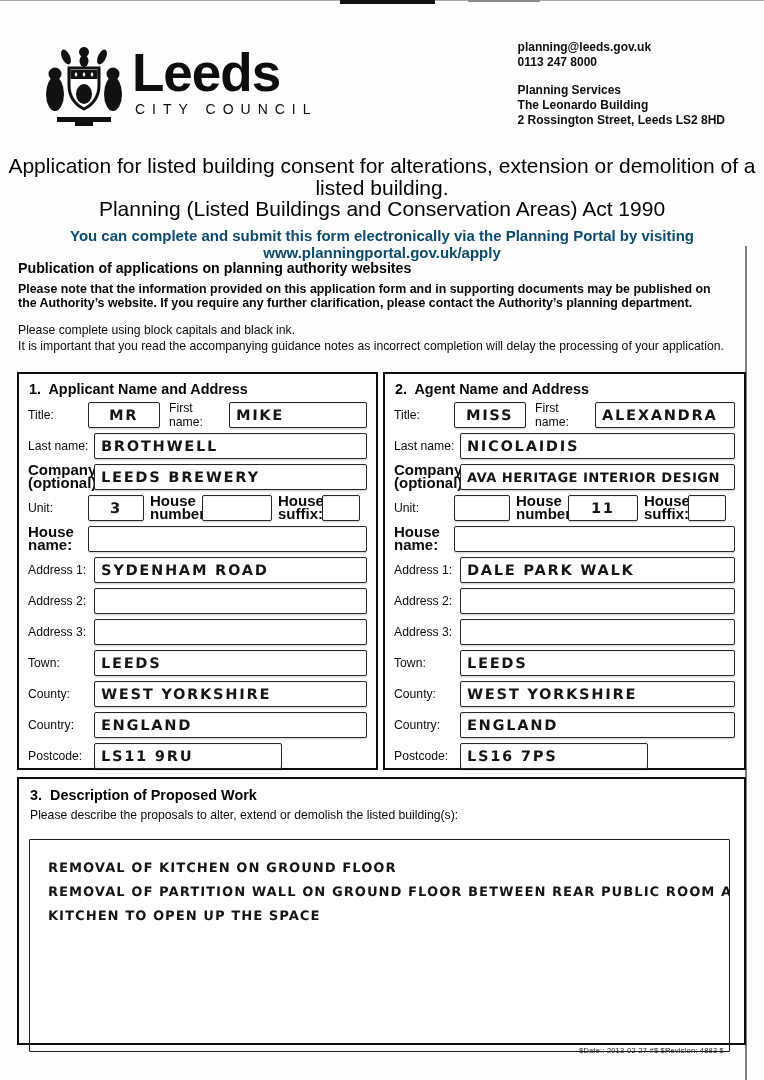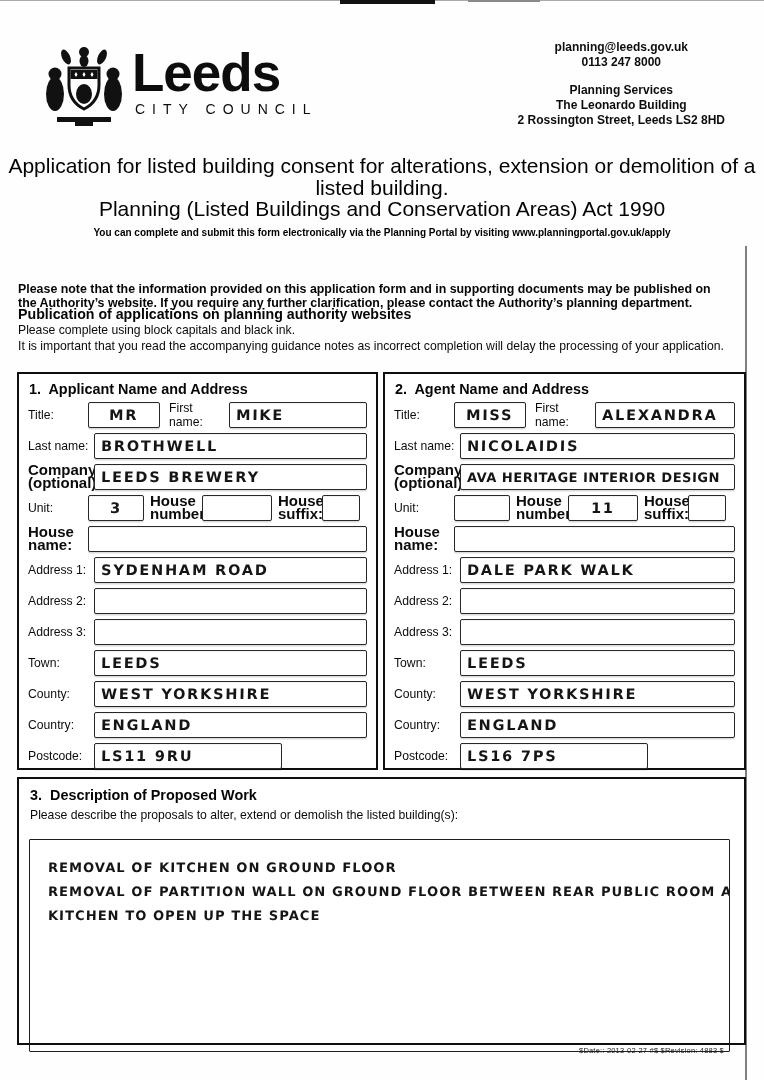--- a/index.html
+++ b/index.html
@@ -15,28 +15,28 @@
   .scan-top-gray { position:absolute; top:0; left:468px; width:72px; height:2px; background:#8a8a8a; }
   .scan-right-line { position:absolute; top:246px; left:745px; width:2px; height:834px; background:#3a3a3a; opacity:.65; }
 
   
   .logo-wrap { position:absolute; left:44px; top:42px; display:flex; align-items:flex-start; }
   .crest { flex:none; }
   .logo-text { margin-left:8px; margin-top:6px; }
   .logo-name { font-size:53px; line-height:50px; font-weight:700; letter-spacing:-1px; color:#0d0d0d; font-family:"Liberation Sans", sans-serif; }
   .logo-sub { font-size:14px; letter-spacing:7px; margin-top:3px; margin-left:3px; color:#0d0d0d; }
 
-  .contact { position:absolute; right:39px; top:40px; text-align:center; font-weight:700; font-size:12px; line-height:15px; color:#0d0d0d; }
+  .contact { position:absolute; right:39px; top:40px; text-align:left; font-weight:700; font-size:12px; line-height:15px; color:#0d0d0d; }
   .contact-gap { height:13px; }
 
   .doc-title { position:absolute; left:0; right:0; top:155px; text-align:center; font-size:21px; line-height:21.5px; color:#030303; }
 
-  .portal-line { position:absolute; left:20px; right:20px; top:227px; text-align:center; font-weight:700; font-size:10px; color:#000000; }
-
-  .pub-head { position:absolute; left:18px; top:260px; font-weight:700; font-size:14.2px; color:#060606;margin-top:46px; }
+  .portal-line { position:absolute; left:20px; right:20px; top:227px; text-align:center; font-weight:700; font-size:15px; color:#0c4a6e; }
+
+  .pub-head { position:absolute; left:18px; top:260px; font-weight:700; font-size:14.2px; color:#060606; }
   .pub-body { position:absolute; left:18px; top:282px; width:704px; font-weight:700; font-size:12.4px; line-height:14px; color:#060606; }
   .note-1 { position:absolute; left:18px; top:323px; font-size:12.2px; color:#0a0a0a; }
   .note-2 { position:absolute; left:18px; top:339px; font-size:12.2px; color:#0a0a0a; }
 
   
   .sec { position:absolute; box-sizing:border-box; border:2.5px solid #0e0e0e; border-radius:0; background:#fff; padding:5px 9px 0 9px; }
   .sec-applicant { left:17px; top:372px; width:361px; height:398px; }
   .sec-agent { left:383px; top:372px; width:363px; height:398px; }
   .sec-heading { font-weight:700; font-size:14.4px; white-space:pre; margin:2px 0 5px 1px; color:#060606; }
 

